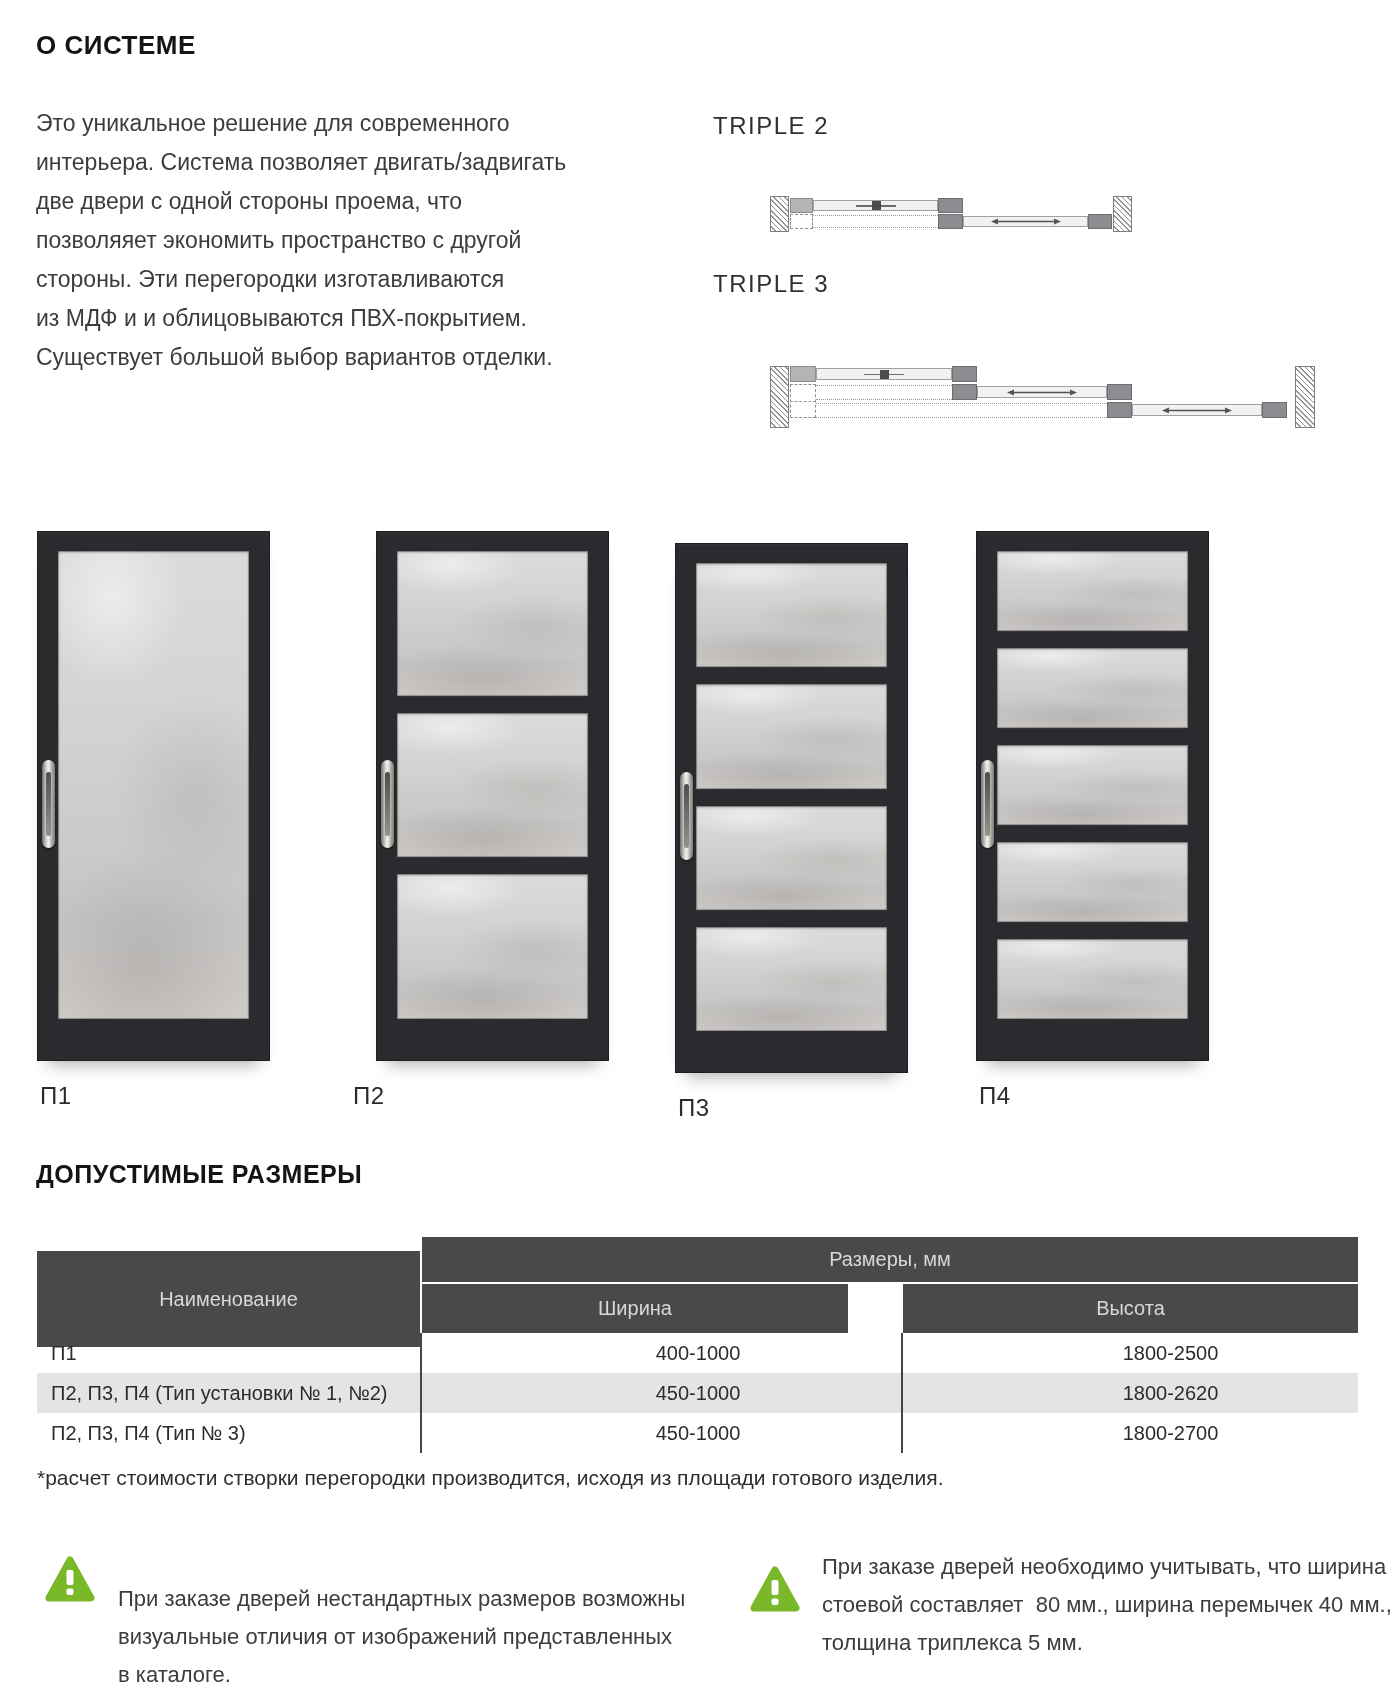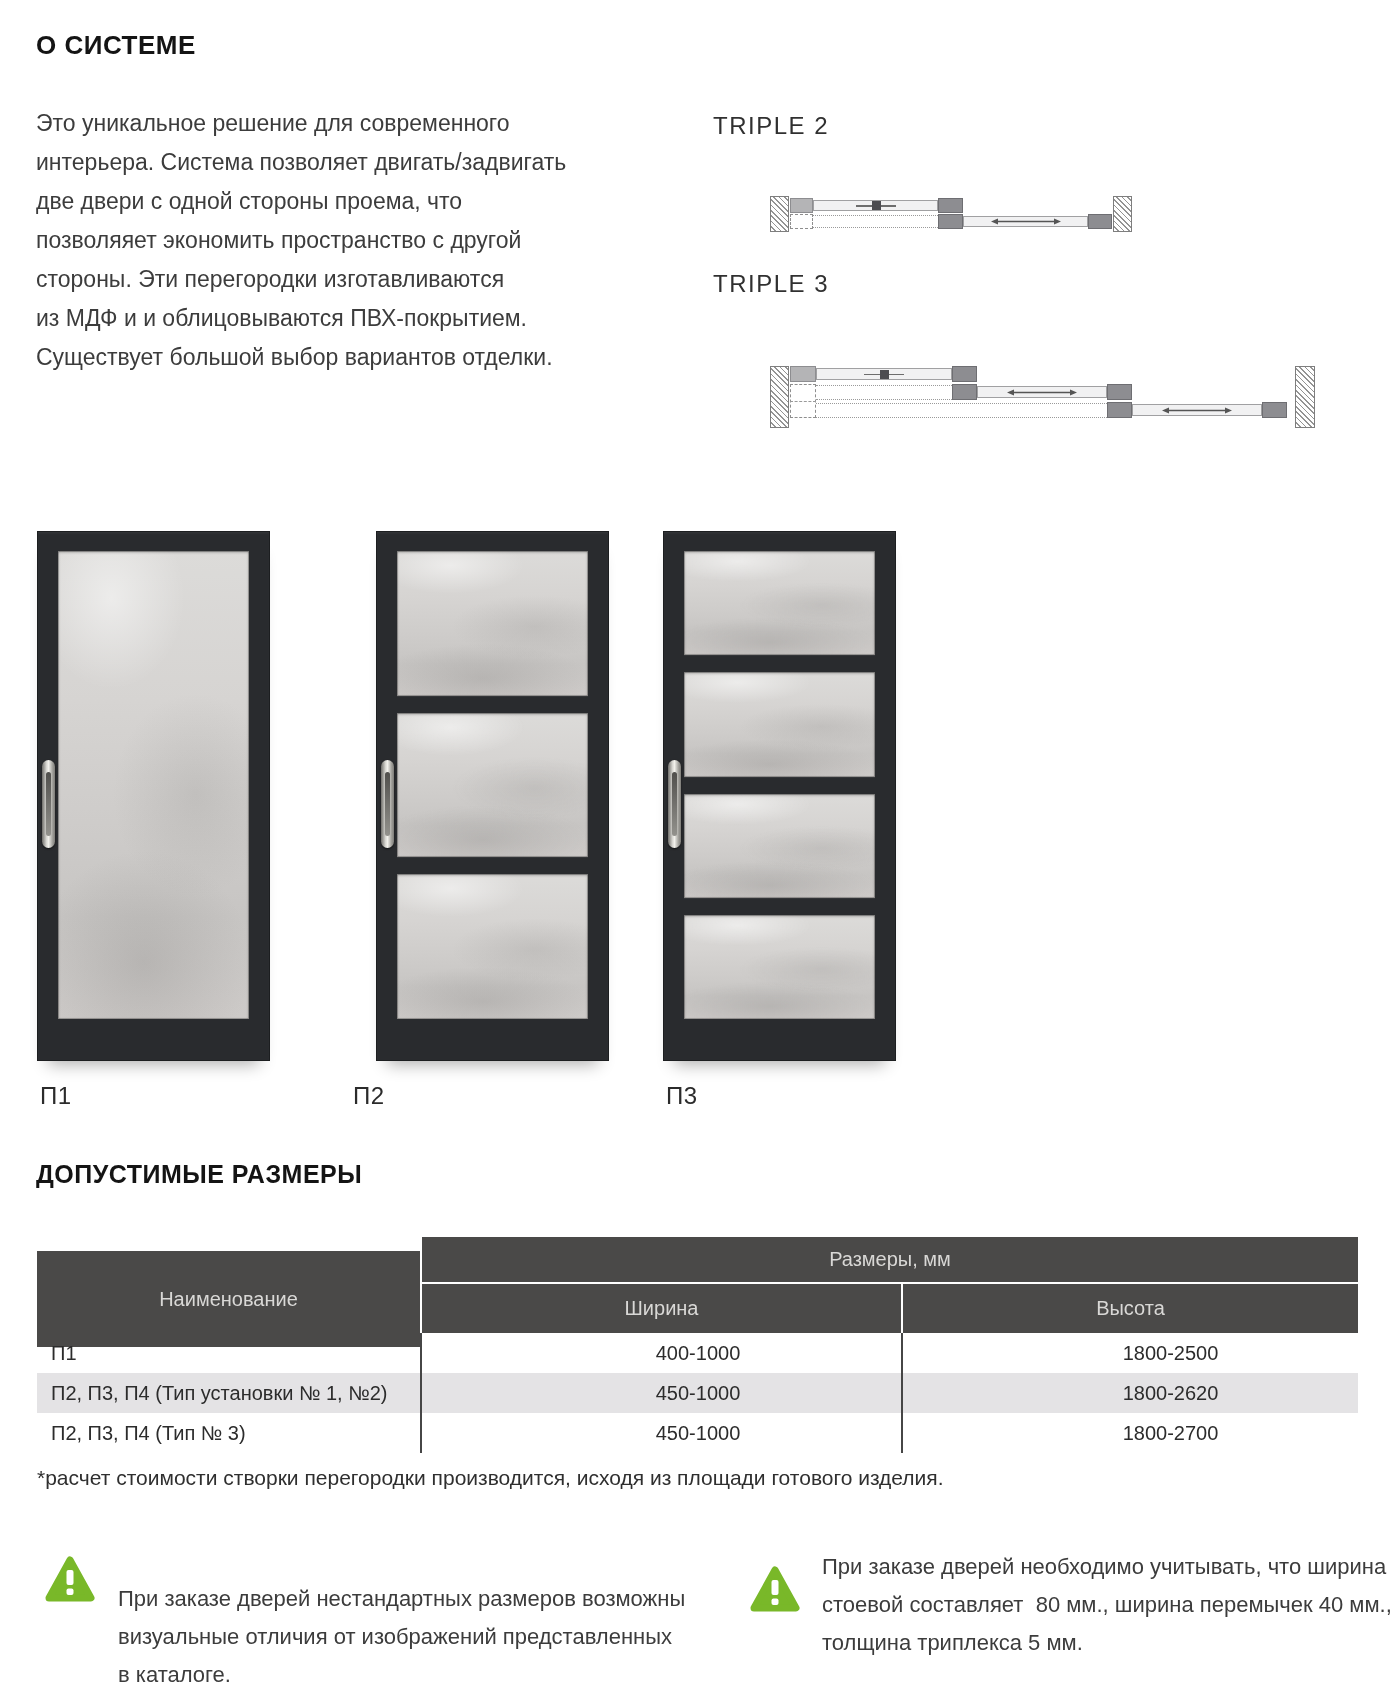--- a/index.html
+++ b/index.html
@@ -171,45 +171,64 @@
           <div class="mullion"></div>
           <div class="glass"></div>
         </div>
       <div class="handle">
           <div class="handle-slot"></div>
         </div>
     </div>
     <figcaption class="door-label">П2</figcaption>
   </figure>
 
-  <figure class="door-fig" style="left:663px;margin:0;">
+  <figure class="door-fig" style="left:663px;margin:12px;">
     <div class="door">
       <div class="door-body">
           <div class="glass"></div>
           <div class="mullion"></div>
           <div class="glass"></div>
           <div class="mullion"></div>
           <div class="glass"></div>
           <div class="mullion"></div>
           <div class="glass"></div>
         </div>
       <div class="handle">
           <div class="handle-slot"></div>
         </div>
     </div>
     <figcaption class="door-label">П3</figcaption>
   </figure>
 
+  <figure class="door-fig" style="left:976px;margin:0;">
+    <div class="door">
+      <div class="door-body">
+          <div class="glass"></div>
+          <div class="mullion"></div>
+          <div class="glass"></div>
+          <div class="mullion"></div>
+          <div class="glass"></div>
+          <div class="mullion"></div>
+          <div class="glass"></div>
+          <div class="mullion"></div>
+          <div class="glass"></div>
+        </div>
+      <div class="handle">
+          <div class="handle-slot"></div>
+        </div>
+    </div>
+    <figcaption class="door-label">П4</figcaption>
+  </figure>
 
   <div class="h-sizes">ДОПУСТИМЫЕ РАЗМЕРЫ</div>
 
   <div class="sizes-table">
     <div class="thcell" style="left:0;top:14px;width:383px;height:96px;">Наименование</div>
     <div class="thcell" style="left:385px;top:0;width:936px;height:45px;">Размеры, мм</div>
-    <div class="thcell" style="left:385px;top:47px;width:479px;height:49px;">Ширина</div>
+    <div class="thcell" style="left:385px;top:47px;width:426px;height:49px;">Ширина</div>
     <div class="thcell" style="left:866px;top:47px;width:455px;height:49px;">Высота</div>
 
     <div class="trow" style="top:96px;">
       <span class="td-name">П1</span>
       <span class="td-width">400-1000</span>
       <span class="td-height">1800-2500</span>
     </div>
     <div class="trow alt" style="top:136px;">
       <span class="td-name">П2, П3, П4 (Тип установки № 1, №2)</span>
       <span class="td-width">450-1000</span>

